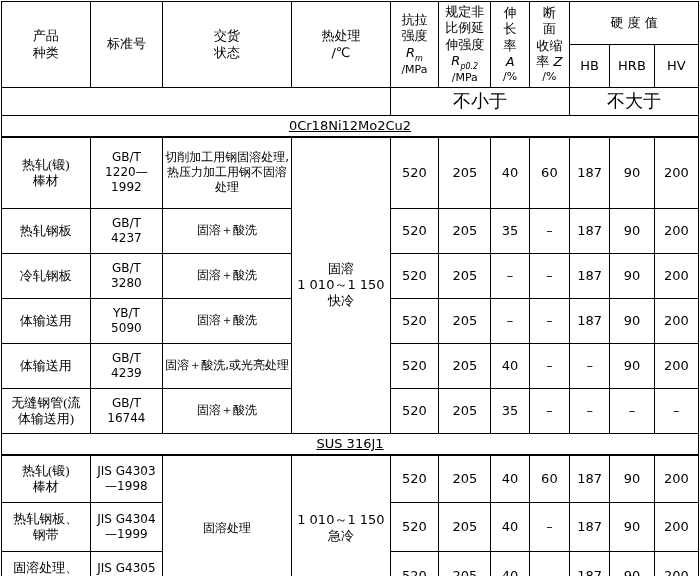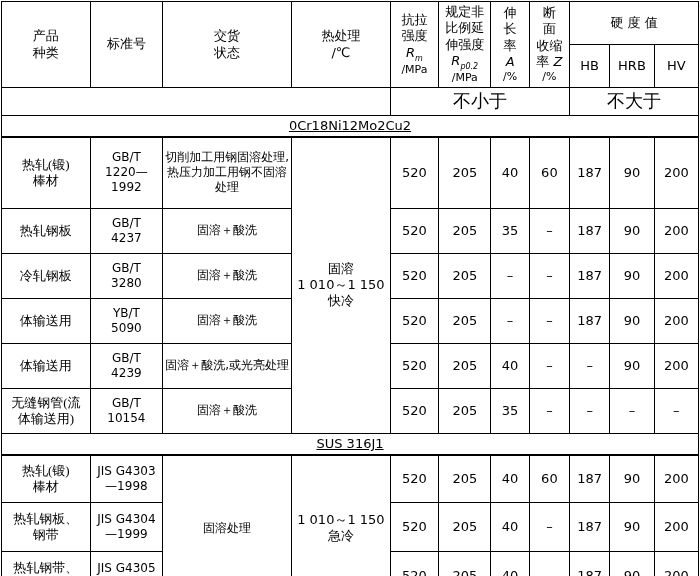--- a/index.html
+++ b/index.html
@@ -252,21 +252,21 @@
     <td class="cellnum">200</td>
   </tr>
 
   <tr>
     <td class="leftcell" style="height:40px">
       <div>无缝钢管(流</div>
       <div>体输送用)</div>
     </td>
     <td class="stdcell">
       <div>GB/T</div>
-      <div>10154</div>
+      <div>16744</div>
     </td>
     <td class="delivcell ctr">固溶＋酸洗</td>
     <td class="cellnum">520</td>
     <td class="cellnum">205</td>
     <td class="cellnum">35</td>
     <td class="cellnum dash">–</td>
     <td class="cellnum dash">–</td>
     <td class="cellnum dash">–</td>
     <td class="cellnum dash">–</td>
   </tr>
@@ -311,21 +311,21 @@
     <td class="cellnum">205</td>
     <td class="cellnum">40</td>
     <td class="cellnum dash">–</td>
     <td class="cellnum">187</td>
     <td class="cellnum">90</td>
     <td class="cellnum">200</td>
   </tr>
 
   <tr>
     <td class="leftcell" style="height:44px">
-      <div>热轧钢带、</div>
+      <div>固溶处理、</div>
       <div>钢带</div>
     </td>
     <td class="stdcell">
       <div>JIS G4305</div>
       <div>—1999</div>
     </td>
     <td class="cellnum">520</td>
     <td class="cellnum">205</td>
     <td class="cellnum">40</td>
     <td class="cellnum dash">–</td>

